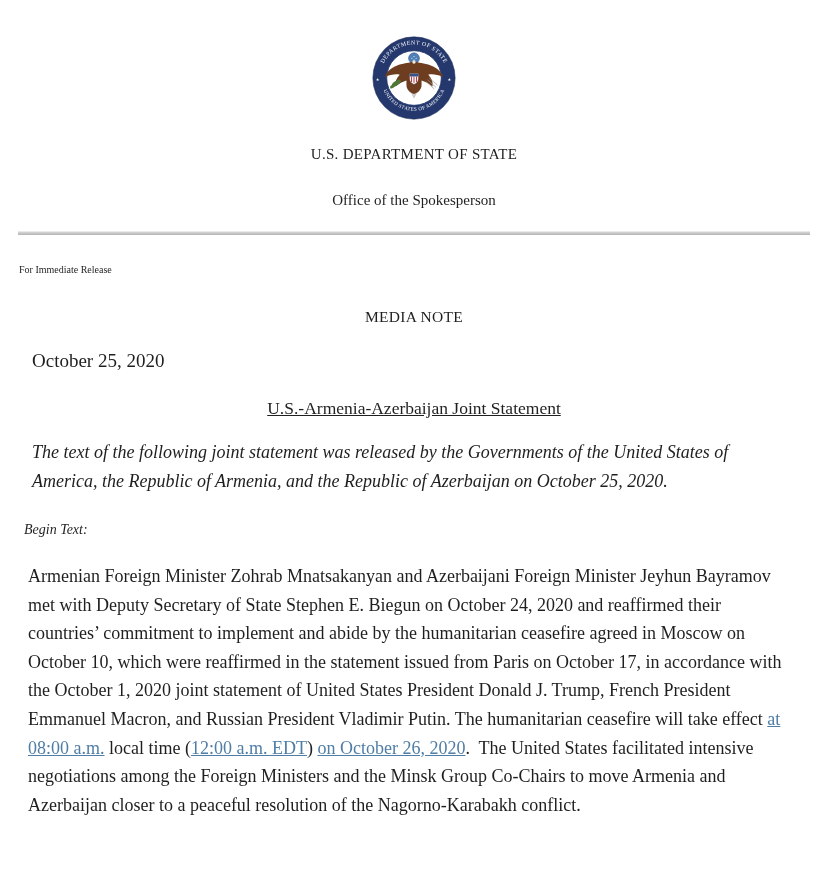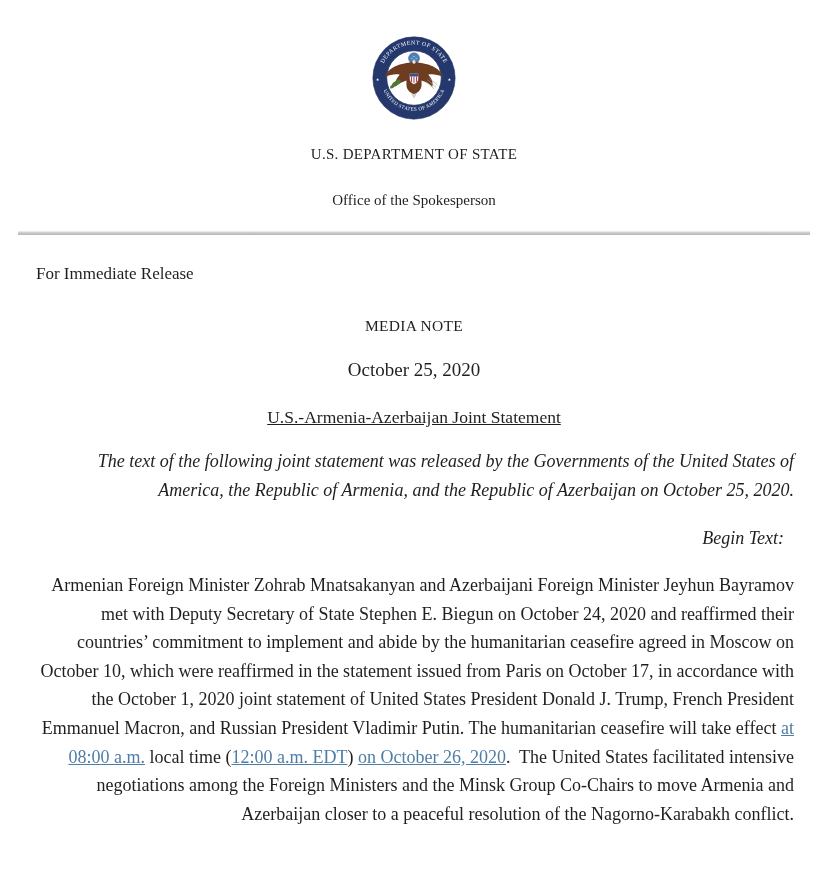--- a/index.html
+++ b/index.html
@@ -7,27 +7,27 @@
     width:828px;height:871px;overflow:hidden;
     background:#ffffff;color:#1f1f1f;
     font-family:"Liberation Serif","DejaVu Serif",serif;
   }
   .page{width:828px;height:871px;position:relative;}
   .seal-wrap{width:84px;height:84px;margin:36px auto 0;}
   .org-name{margin-top:26px;text-align:center;font-size:15px;letter-spacing:.3px;}
   .office-name{margin-top:29px;text-align:center;font-size:15px;}
   hr.rule{margin:22px 18px 0;border:0;height:3px;
     border-top:1px solid #e9e9e9;background:linear-gradient(#d6d6d6,#b3b3b3);}
-  .imm-release{margin:29px 36px 0;font-size:17px;}
+  .imm-release{margin:29px 19px 0;font-size:10px;}
   .doc-type{margin-top:33px;text-align:center;font-size:15.5px;letter-spacing:.3px;}
-  .date-line{margin:24px 32px 10px;font-size:19px;text-align:center;}
+  .date-line{margin:24px 32px 10px;font-size:19px;}
   .stmt-title{margin-top:26px;text-align:center;font-size:17.5px;text-decoration:underline;}
-  p{margin:0;text-align:right;}
+  p{margin:0;}
   .preamble{margin:19px 34px 0 32px;font-style:italic;font-size:18px;line-height:29px;}
-  .begin-text{margin:19px 44px 0;font-style:italic;font-size:18px;line-height:29px;}
+  .begin-text{margin:19px 24px 0;font-style:italic;font-size:14px;line-height:29px;}
   .statement{margin:18px 34px 0 28px;font-size:18px;line-height:28.6px;}
   a.lnk{color:#4f7da6;text-decoration:underline;cursor:pointer;}
 </style>
 </head>
 <body>
 
 <div class="page">
 
   <div class="seal-wrap">
     <svg viewBox="0 0 100 100" width="84" height="84" aria-hidden="true">

